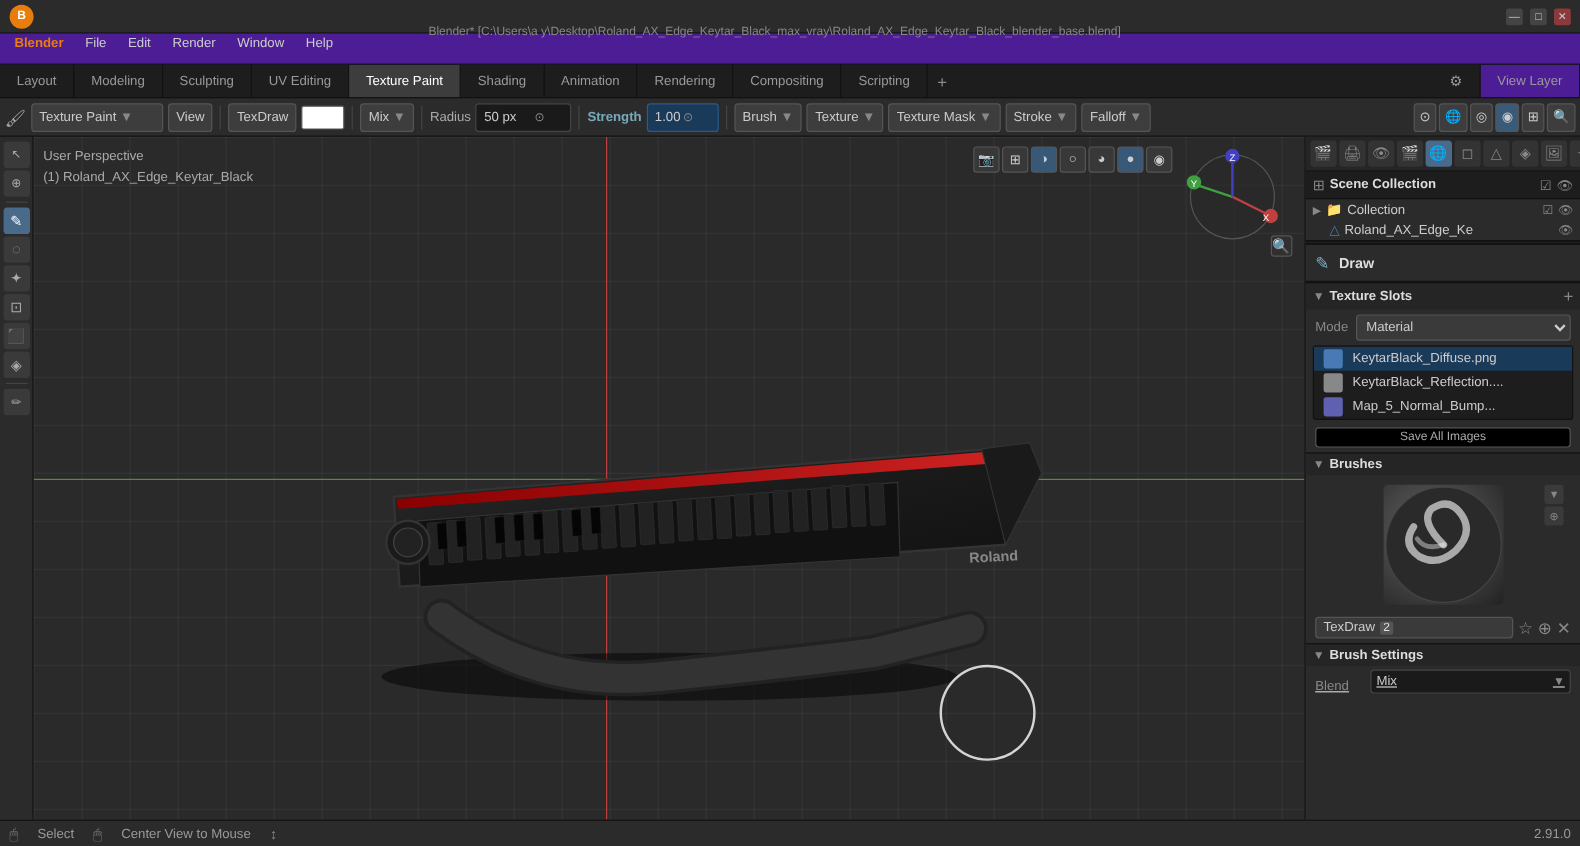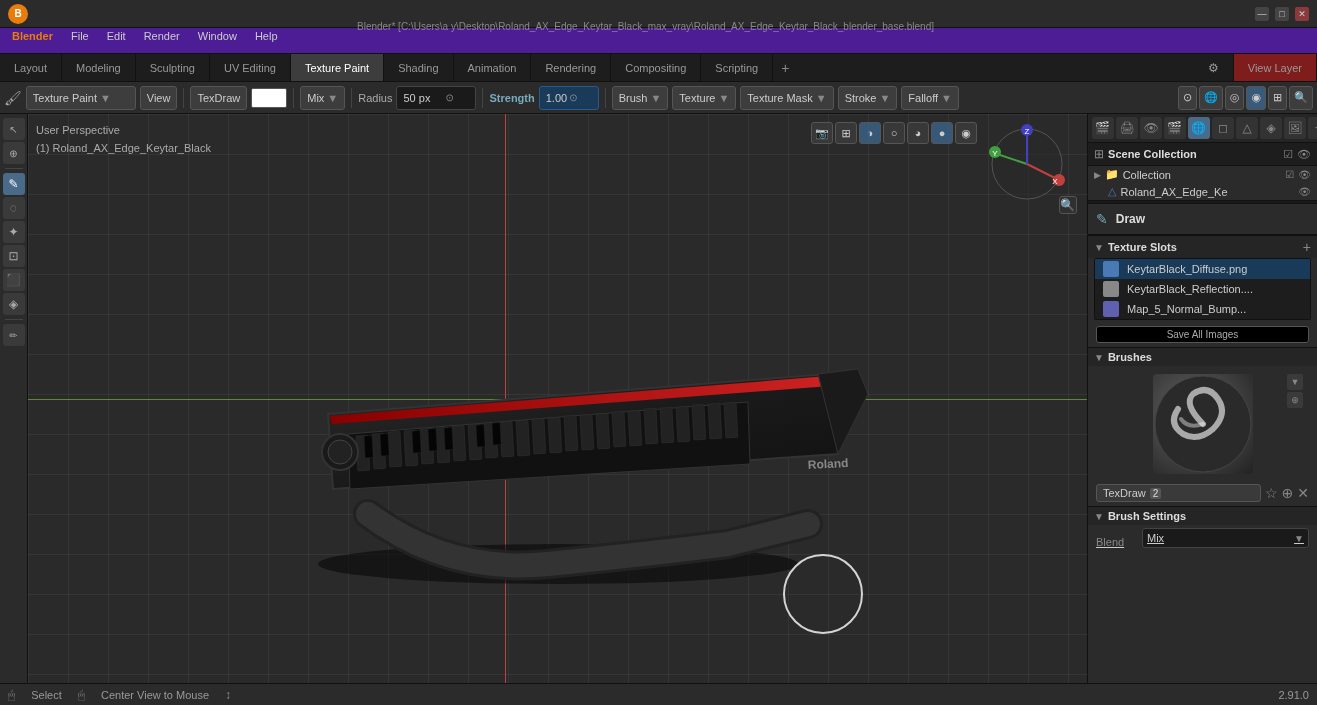--- a/index.html
+++ b/index.html
@@ -146,21 +146,21 @@
   <div class="tab">UV Editing</div>
   <div class="tab active">Texture Paint</div>
   <div class="tab">Shading</div>
   <div class="tab">Animation</div>
   <div class="tab">Rendering</div>
   <div class="tab">Compositing</div>
   <div class="tab">Scripting</div>
   <div class="tab-add">+</div>
   <div style="flex:1; border-right:none;"></div>
   <div class="tab" style="gap:4px; font-size:12px;">⚙</div>
-  <div class="tab" style="font-size:11px; background:#7f1d1d;">View Layer</div>
+  <div class="tab" style="font-size:11px; background:#4c1d95;">View Layer</div>
 </div>
 
 <div id="toolbar-row">
   <div style="font-size:14px; color:#aaa;">🖌</div>
   <div class="tb-btn" style="min-width:110px;">
     <span>Texture Paint</span> 
       <span style="color:#888;">▼</span>
   </div>
   <div class="tb-btn">View</div>
   <div class="tb-sep"></div>
@@ -397,20 +397,26 @@
       <div style="font-size:14px; color:#7ab;">✎</div>
       <div class="brush-name">Draw</div>
     </div>
 
     <div class="section-header">
       <span class="section-arrow">▼</span>
       <span class="section-title">Texture Slots</span>
       <div style="font-size:14px; color:#888; cursor:pointer;">+</div>
     </div>
 
+    <div class="mode-row">
+      <span class="mode-label">Mode</span>
+      <select class="mode-select">
+        <option>Material</option>
+      </select>
+    </div>
 
     <div style="background:#1d1d1d; border:1px solid #111; margin:0 6px 4px; border-radius:2px;">
       <div class="texture-slot-item active">
         <div class="texture-slot-thumb" style="background:#4a7ab5;"></div>
         <span class="texture-slot-name">KeytarBlack_Diffuse.png</span>
       </div>
       <div class="texture-slot-item">
         <div class="texture-slot-thumb" style="background:#888;"></div>
         <span class="texture-slot-name">KeytarBlack_Reflection....</span>
       </div>

